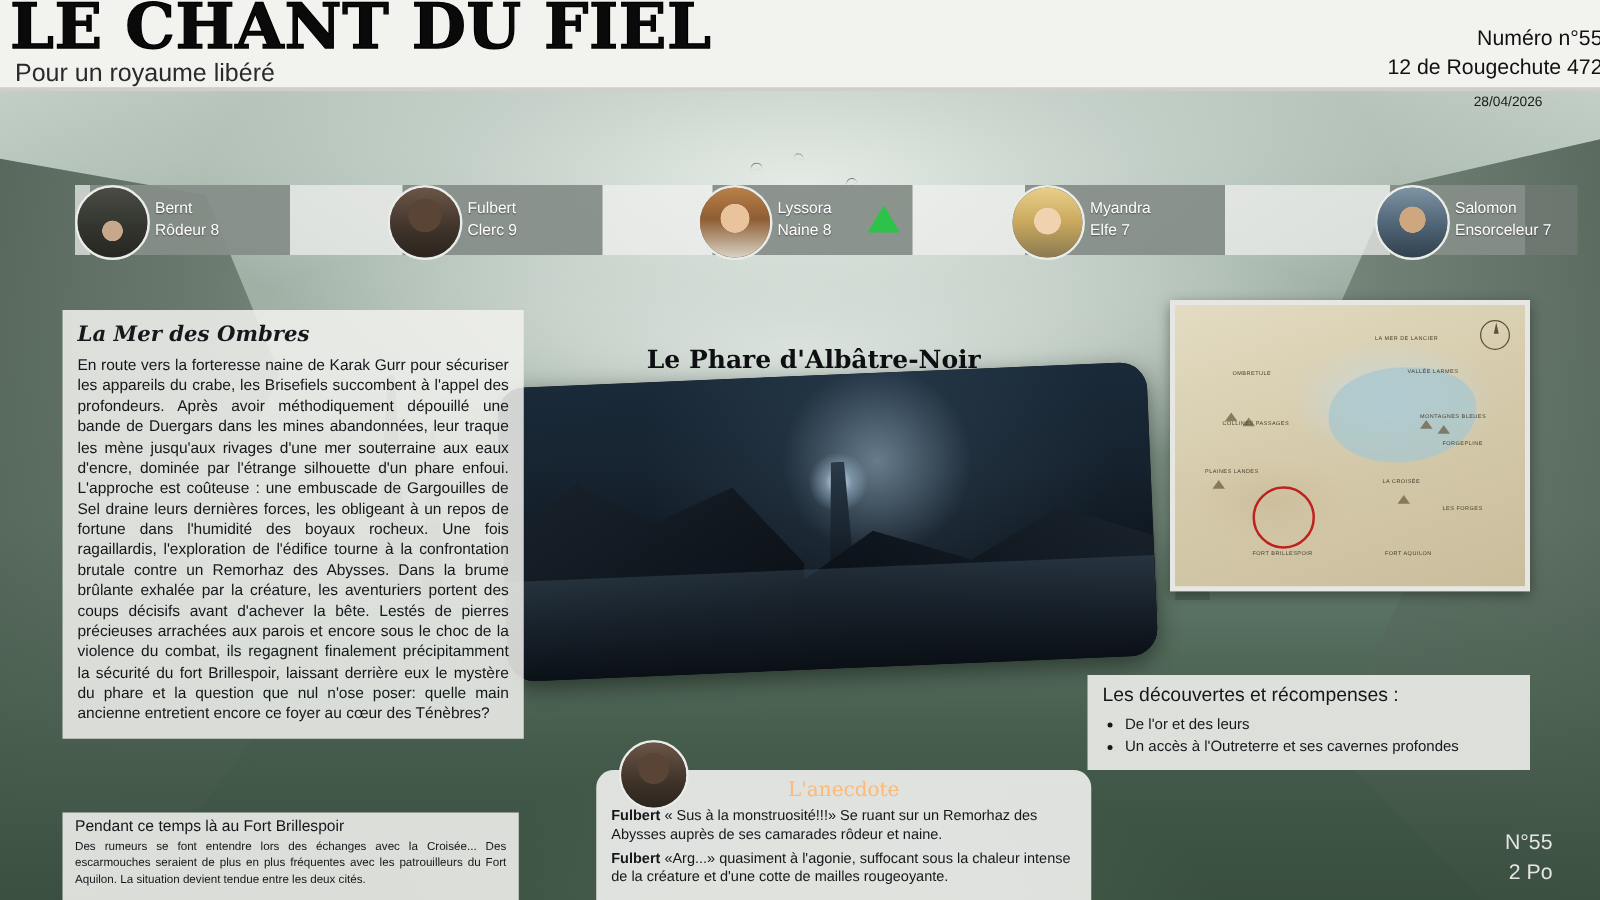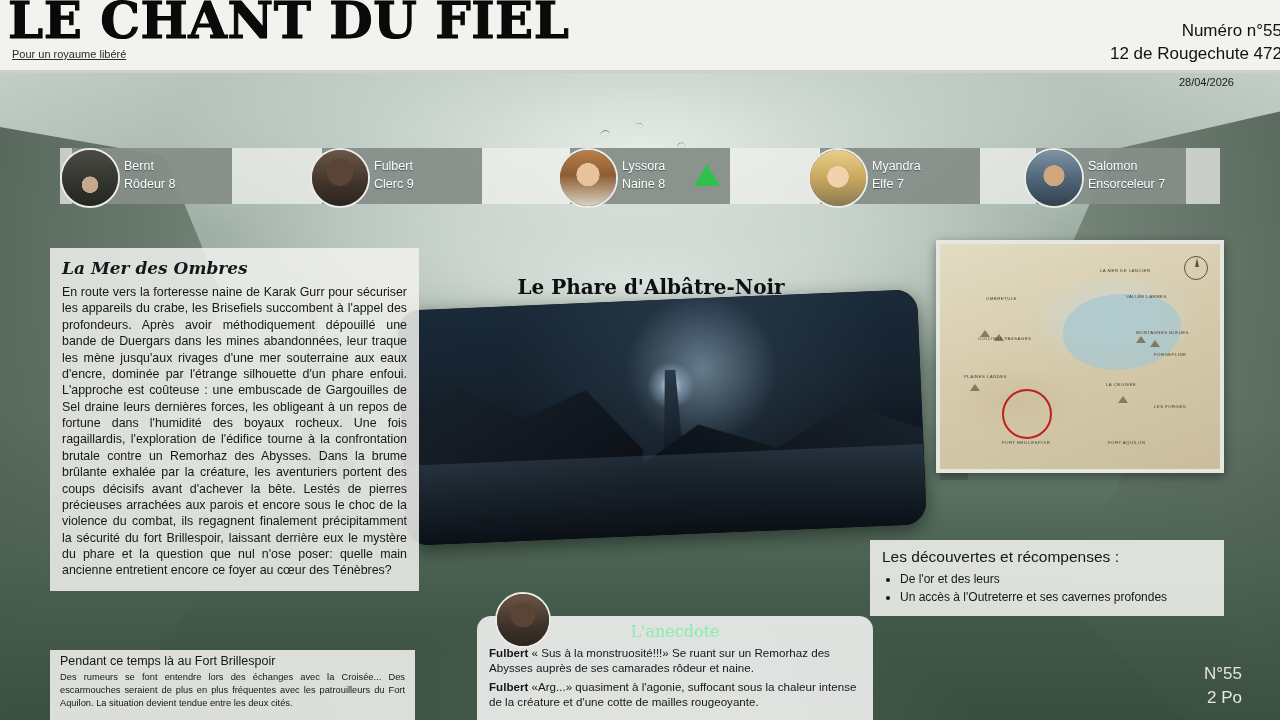--- a/index.html
+++ b/index.html
@@ -83,23 +83,22 @@
     font-weight: bold;
     font-size: 50px;
     letter-spacing: 0.5px;
     color: #0a0a0a;
     line-height: 1;
     -webkit-text-stroke: 1px #000;
   }
   .masthead-sub {
     position: absolute;
     left: 12px; top: 48px;
-    font-size: 11px;
+    font-size: 20px;
     color: #2a2a2a;
-    text-decoration: underline;
   }
   .issue-block {
     position: absolute;
     right: 46px; top: 20px;
     text-align: right;
     font-size: 17px;
     color: #111;
     line-height: 1.35;
   }
   .date-stamp {
@@ -363,21 +362,21 @@
     border-radius: 14px 14px 0 0;
     padding: 6px 12px;
     z-index: 14;
   }
   .anecdote h3 {
     margin: 0 0 4px 0;
     text-align: center;
     font-family: "DejaVu Serif", serif;
     font-size: 16px;
     font-weight: normal;
-    color: #86efac;
+    color: #fdba74;
   }
   .anecdote p {
     margin: 0 0 3px 0;
     font-size: 11.6px;
     line-height: 1.32;
     color: #15171a;
   }
   .anecdote b { font-weight: bold; }
   .anecdote-avatar {
     position: absolute;
@@ -482,21 +481,21 @@
   </div>
 
   <div class="char" style="left:820px;">
     <div class="portrait">
         <div class="face f-myandra"></div>
       </div>
     <div class="ptxt">Myandra
 Elfe 7</div>
   </div>
 
-  <div class="char" style="left:1036px; width:150px;">
+  <div class="char" style="left:1112px; width:150px;">
     <div class="portrait">
         <div class="face f-salomon"></div>
       </div>
     <div class="ptxt">Salomon
 Ensorceleur 7</div>
   </div>
 
   <div class="article">
     <h2>La Mer des Ombres</h2>
     <p>En route vers la forteresse naine de Karak Gurr pour sécuriser les appareils du crabe, les Brisefiels succombent à l'appel des profondeurs. Après avoir méthodiquement dépouillé une bande de Duergars dans les mines abandonnées, leur traque les mène jusqu'aux rivages d'une mer souterraine aux eaux d'encre, dominée par l'étrange silhouette d'un phare enfoui. L'approche est coûteuse : une embuscade de Gargouilles de Sel draine leurs dernières forces, les obligeant à un repos de fortune dans l'humidité des boyaux rocheux. Une fois ragaillardis, l'exploration de l'édifice tourne à la confrontation brutale contre un Remorhaz des Abysses. Dans la brume brûlante exhalée par la créature, les aventuriers portent des coups décisifs avant d'achever la bête. Lestés de pierres précieuses arrachées aux parois et encore sous le choc de la violence du combat, ils regagnent finalement précipitamment la sécurité du fort Brillespoir, laissant derrière eux le mystère du phare et la question que nul n'ose poser: quelle main ancienne entretient encore ce foyer au cœur des Ténèbres?</p>

